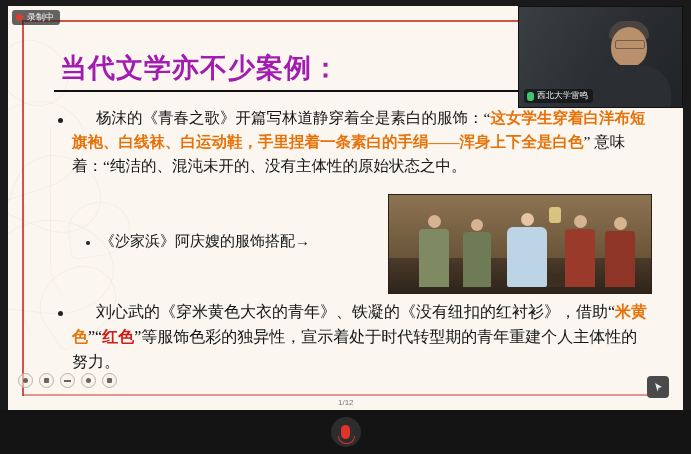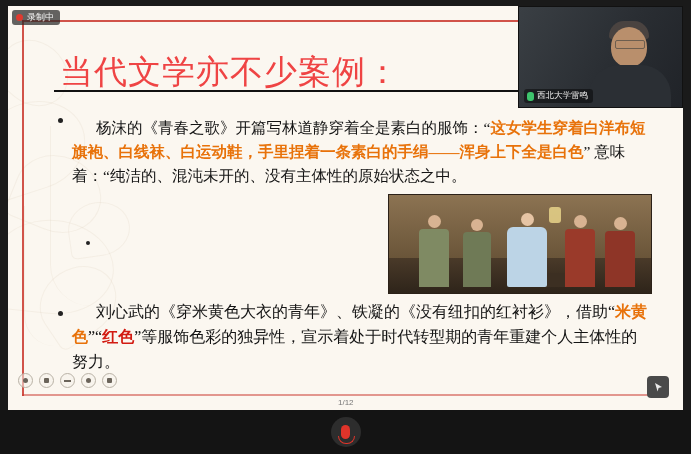--- a/index.html
+++ b/index.html
@@ -66,23 +66,23 @@
     position: absolute; left: 14px; top: 388px;
     width: 640px; height: 2px; background: #c9362b; opacity:.5;
   }
 
   
   #slide-title {
     position: absolute;
     left: 52px;
     top: 44px;
     font-family: "Liberation Serif", serif;
-    font-size: 33px;
-    font-weight: normal;
-    color: #ef4444;
+    font-size: 27px;
+    font-weight: bold;
+    color: #a21caf;
     letter-spacing: 1px;
     white-space: nowrap;
   }
   .title-underline {
     position: absolute;
     left: 46px; top: 84px;
     width: 598px; height: 2px;
     background: #111;
   }
 
@@ -101,21 +101,20 @@
     position: absolute;
     font-family: "Liberation Serif", serif;
     color: #141414;
     line-height: 1.55;
   }
   #para1 {
     left: 64px; top: 100px;
     width: 578px;
     font-size: 15.5px;
     text-indent: 24px;
-    margin-top: 10px;
   }
   #para2 {
     left: 92px; top: 224px;
     font-size: 15px;
     white-space: nowrap;
   }
   #para3 {
     left: 64px; top: 294px;
     width: 580px;
     font-size: 16px;
@@ -343,20 +342,21 @@
     <div class="frame-b"></div>
 
     <div id="slide-title">当代文学亦不少案例：</div>
     <div class="title-underline"></div>
 
     <div class="bullet-dot b1"></div>
     <div class="bullet-dot b2"></div>
     <div class="bullet-dot b3"></div>
 
     <div class="para" id="para1"><span>杨沫的《青春之歌》开篇写林道静穿着全是素白的服饰：“</span><span class="hl-orange">这女学生穿着白洋布短旗袍、白线袜、白运动鞋，手里捏着一条素白的手绢——浑身上下全是白色</span><span>”  意味着：“纯洁的、混沌未开的、没有主体性的原始状态之中。</span></div>
+    <div class="para" id="para2"><span>《沙家浜》阿庆嫂的服饰搭配→</span></div>
     <div class="para" id="para3"><span>刘心武的《穿米黄色大衣的青年》、铁凝的《没有纽扣的红衬衫》，借助“</span><span class="hl-orange">米黄色</span><span>”“</span><span class="hl-red">红色</span><span>”等服饰色彩的独异性，宣示着处于时代转型期的青年重建个人主体性的努力。</span></div>
 
     <div id="slide-photo">
       <div class="photo-wall"></div>
       <div class="photo-floor"></div>
       <div class="ph-lantern"></div>
       <div class="ph-table"></div>
       <div class="ph-fig fig-a">
           <div class="ph-head"></div>
           <div class="ph-body"></div>

